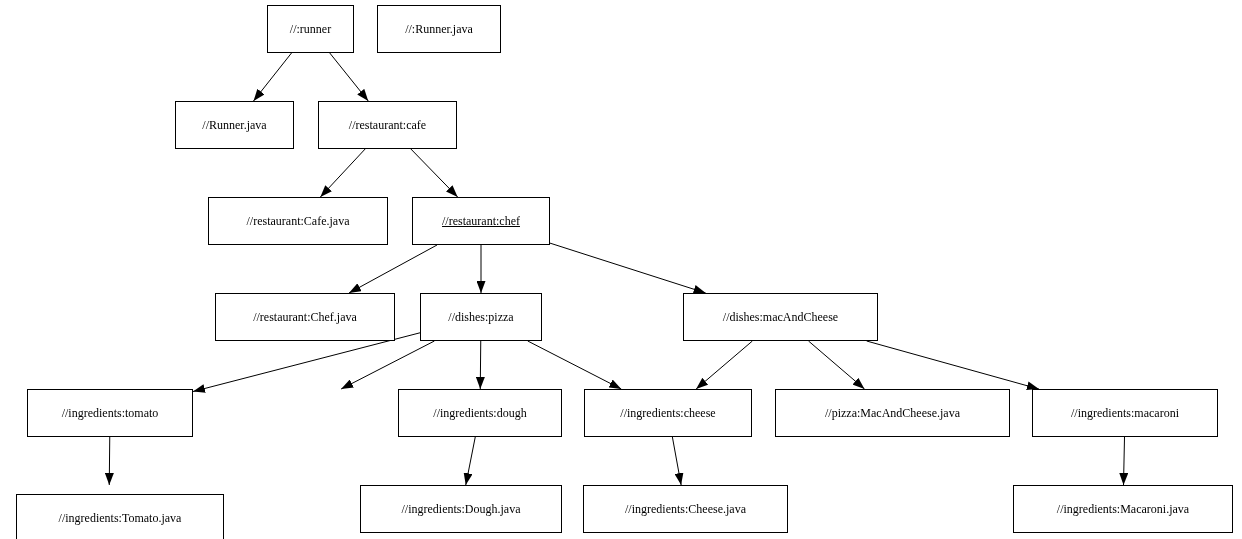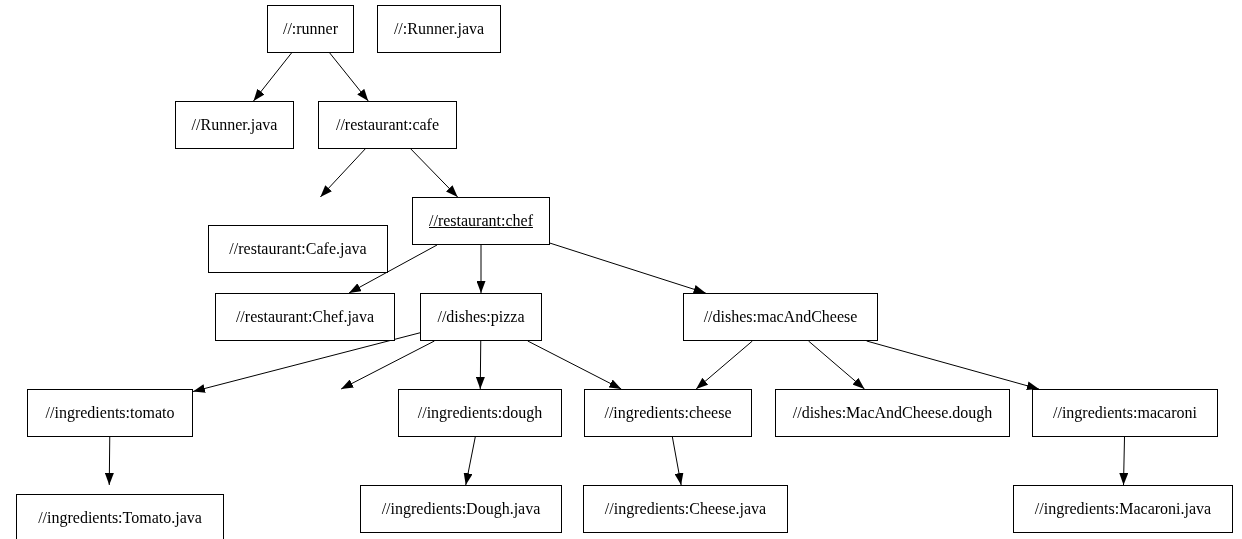--- a/index.html
+++ b/index.html
@@ -24,21 +24,21 @@
   }
   .node {
     position: absolute;
     box-sizing: border-box;
     height: 48px;
     background: #ffffff;
     border: 1px solid #000000;
     display: flex;
     align-items: center;
     justify-content: center;
-    font-size: 16px;
+    font-size: 12px;
     color: #000000;
     white-space: nowrap;
   }
 </style>
 </head>
 <body>
 
 <div class="graph-canvas">
 
   <svg class="edge-layer" width="1242" height="539" viewBox="0 0 1242 539" xmlns="http://www.w3.org/2000/svg">
@@ -66,31 +66,31 @@
       <line x1="672.375" y1="437" x2="681.125" y2="485" stroke="#000000" stroke-width="1" marker-end="url(#arrowhead)"></line>
       <line x1="1124.5" y1="437" x2="1123.5" y2="485" stroke="#000000" stroke-width="1" marker-end="url(#arrowhead)"></line>
     </svg>
 
   <div class="node" style="left:267px; top:5px;   width:87px;">//:runner</div>
   <div class="node" style="left:377px; top:5px;   width:124px;">//:Runner.java</div>
 
   <div class="node" style="left:175px; top:101px; width:119px;">//Runner.java</div>
   <div class="node" style="left:318px; top:101px; width:139px;">//restaurant:cafe</div>
 
-  <div class="node" style="left:208px; top:197px; width:180px;margin-top:28px;">//restaurant:Cafe.java</div>
+  <div class="node" style="left:208px; top:197px; width:180px;">//restaurant:Cafe.java</div>
   <div class="node" style="left:412px; top:197px; width:138px;text-decoration:underline;">//restaurant:chef</div>
 
   <div class="node" style="left:215px; top:293px; width:180px;">//restaurant:Chef.java</div>
   <div class="node" style="left:420px; top:293px; width:122px;">//dishes:pizza</div>
   <div class="node" style="left:683px; top:293px; width:195px;">//dishes:macAndCheese</div>
 
   <div class="node" style="left:27px;  top:389px; width:166px;">//ingredients:tomato</div>
   <div class="node" style="left:398px; top:389px; width:164px;">//ingredients:dough</div>
   <div class="node" style="left:584px; top:389px; width:168px;">//ingredients:cheese</div>
-  <div class="node" style="left:775px; top:389px; width:235px;">//dishes:MacAndCheese.dough</div>
+  <div class="node" style="left:775px; top:389px; width:235px;">//pizza:MacAndCheese.java</div>
   <div class="node" style="left:1032px;top:389px; width:186px;">//ingredients:macaroni</div>
 
   <div class="node" style="left:16px;   top:485px; width:208px;margin-top:9px;">//ingredients:Tomato.java</div>
   <div class="node" style="left:360px; top:485px; width:202px;">//ingredients:Dough.java</div>
   <div class="node" style="left:583px; top:485px; width:205px;">//ingredients:Cheese.java</div>
   <div class="node" style="left:1013px;top:485px; width:220px;">//ingredients:Macaroni.java</div>
 
 </div>
 
 </body></html>

